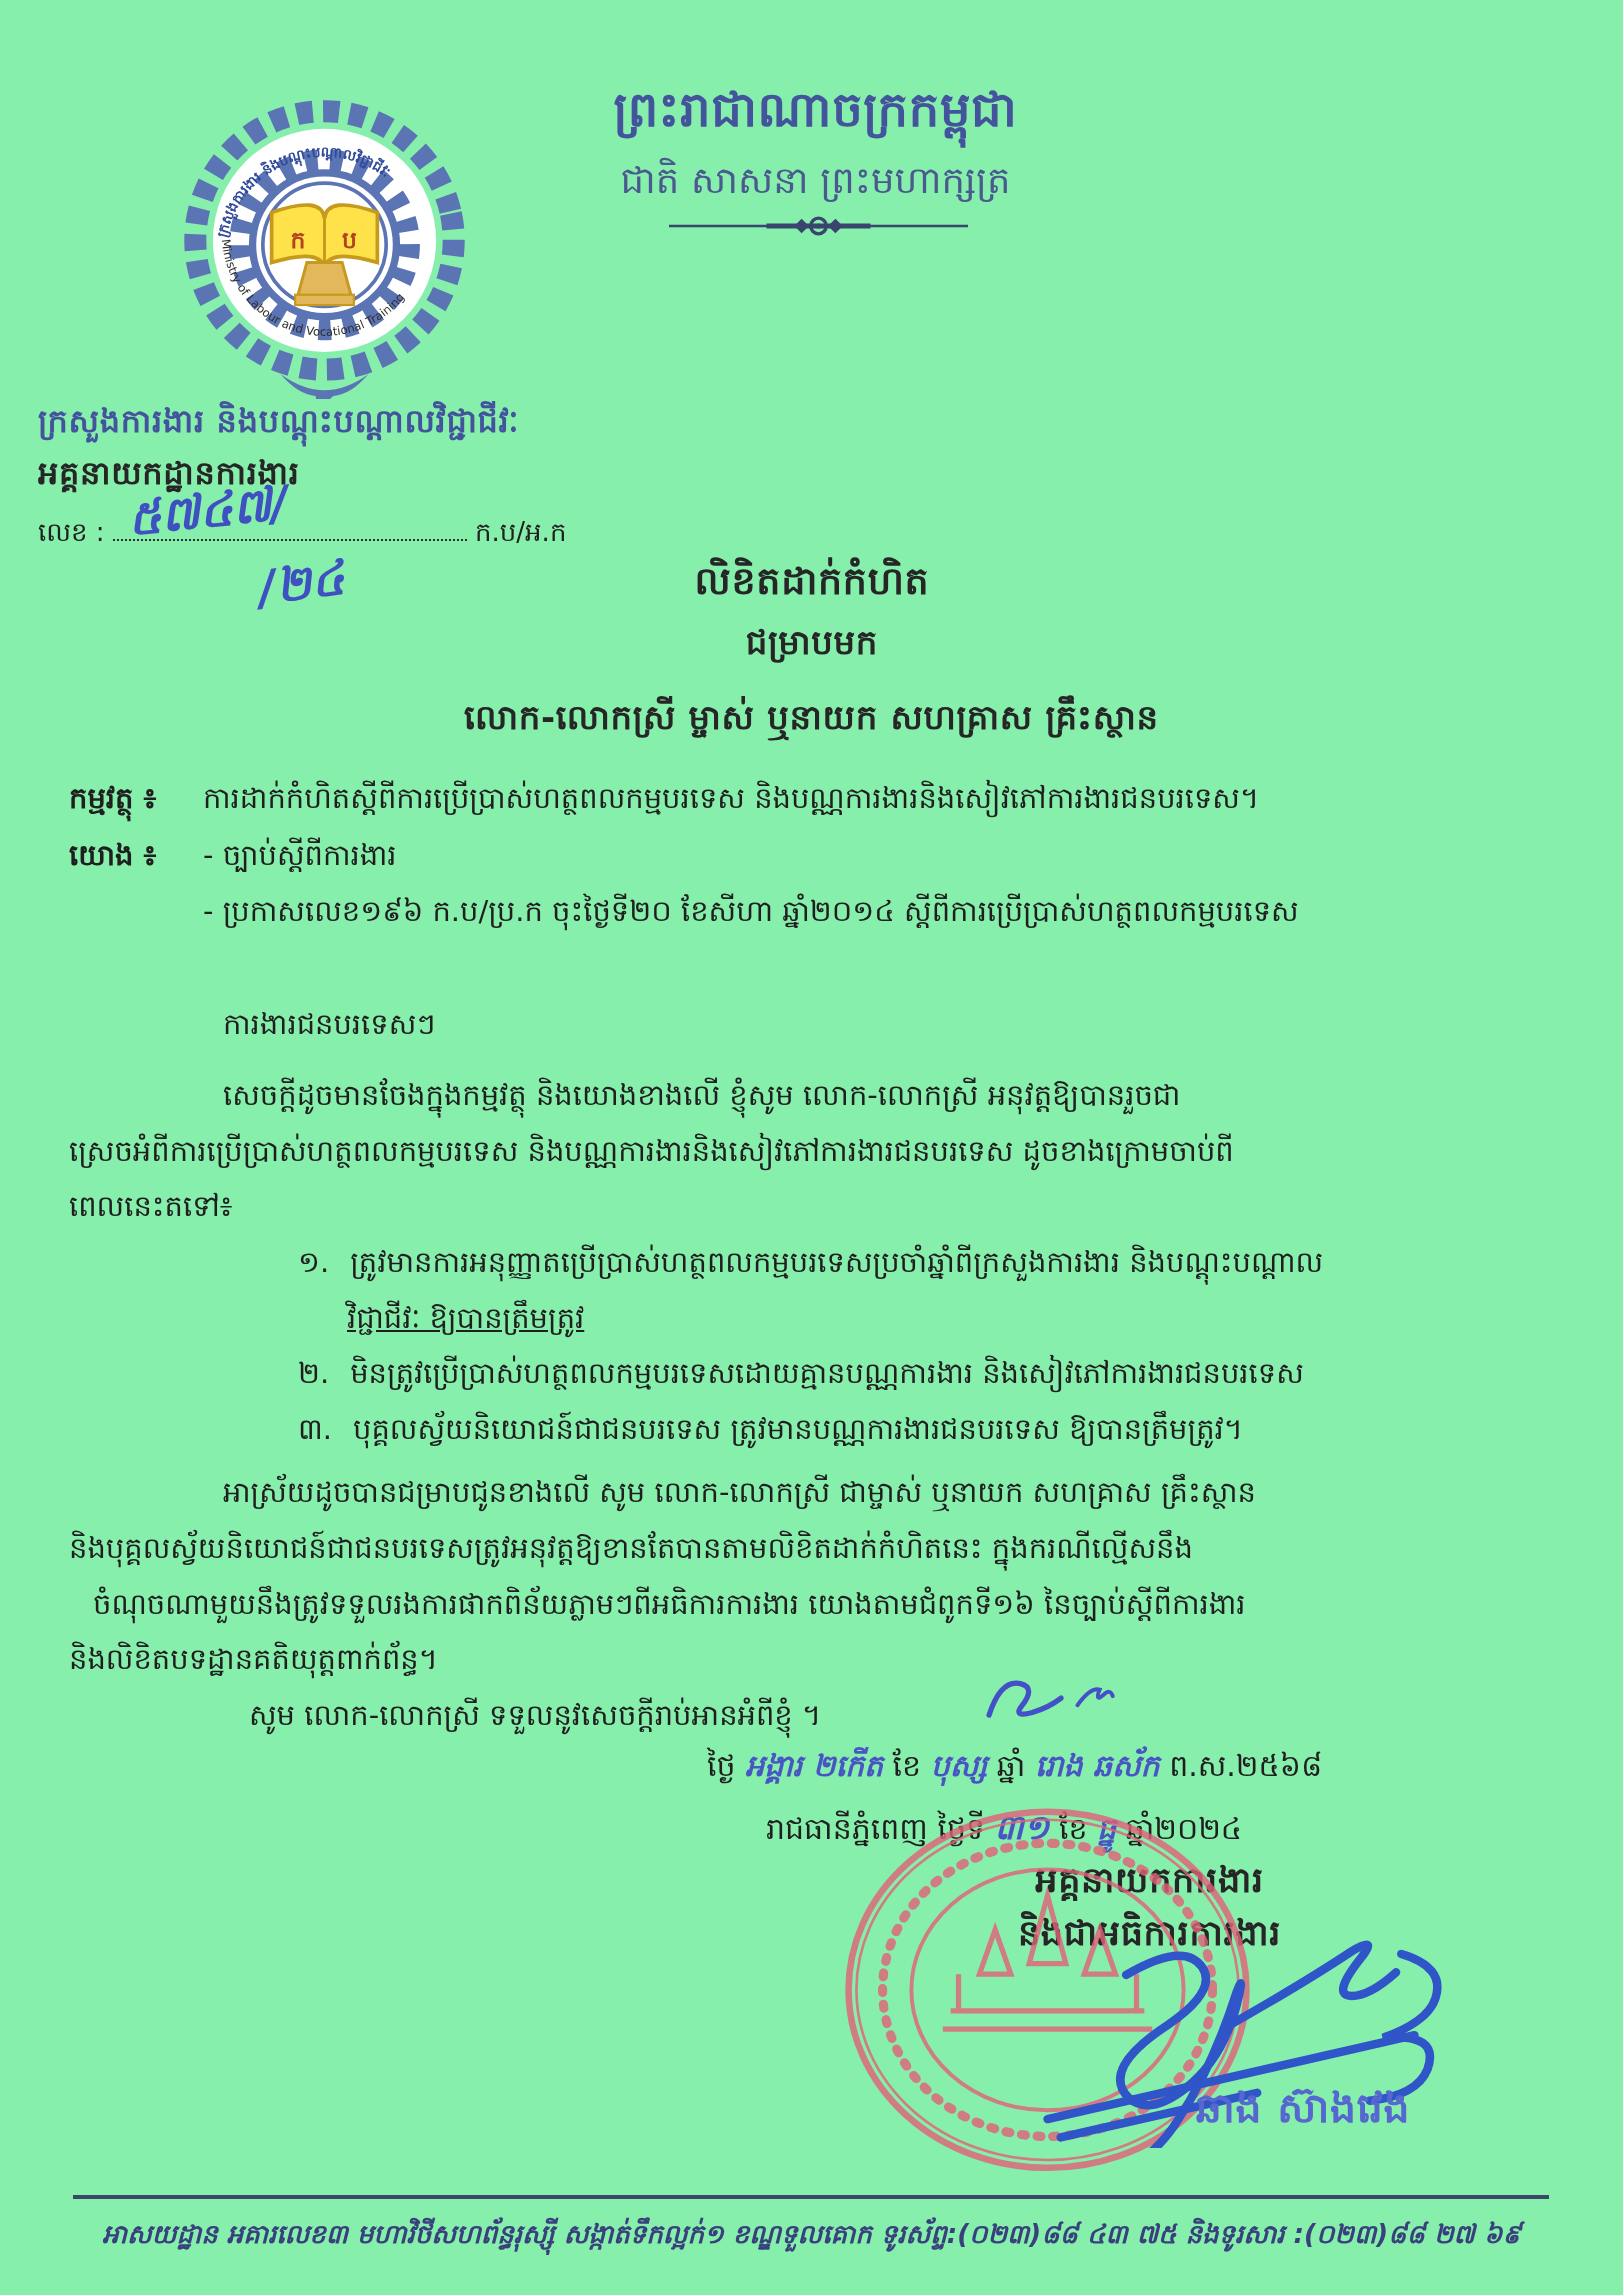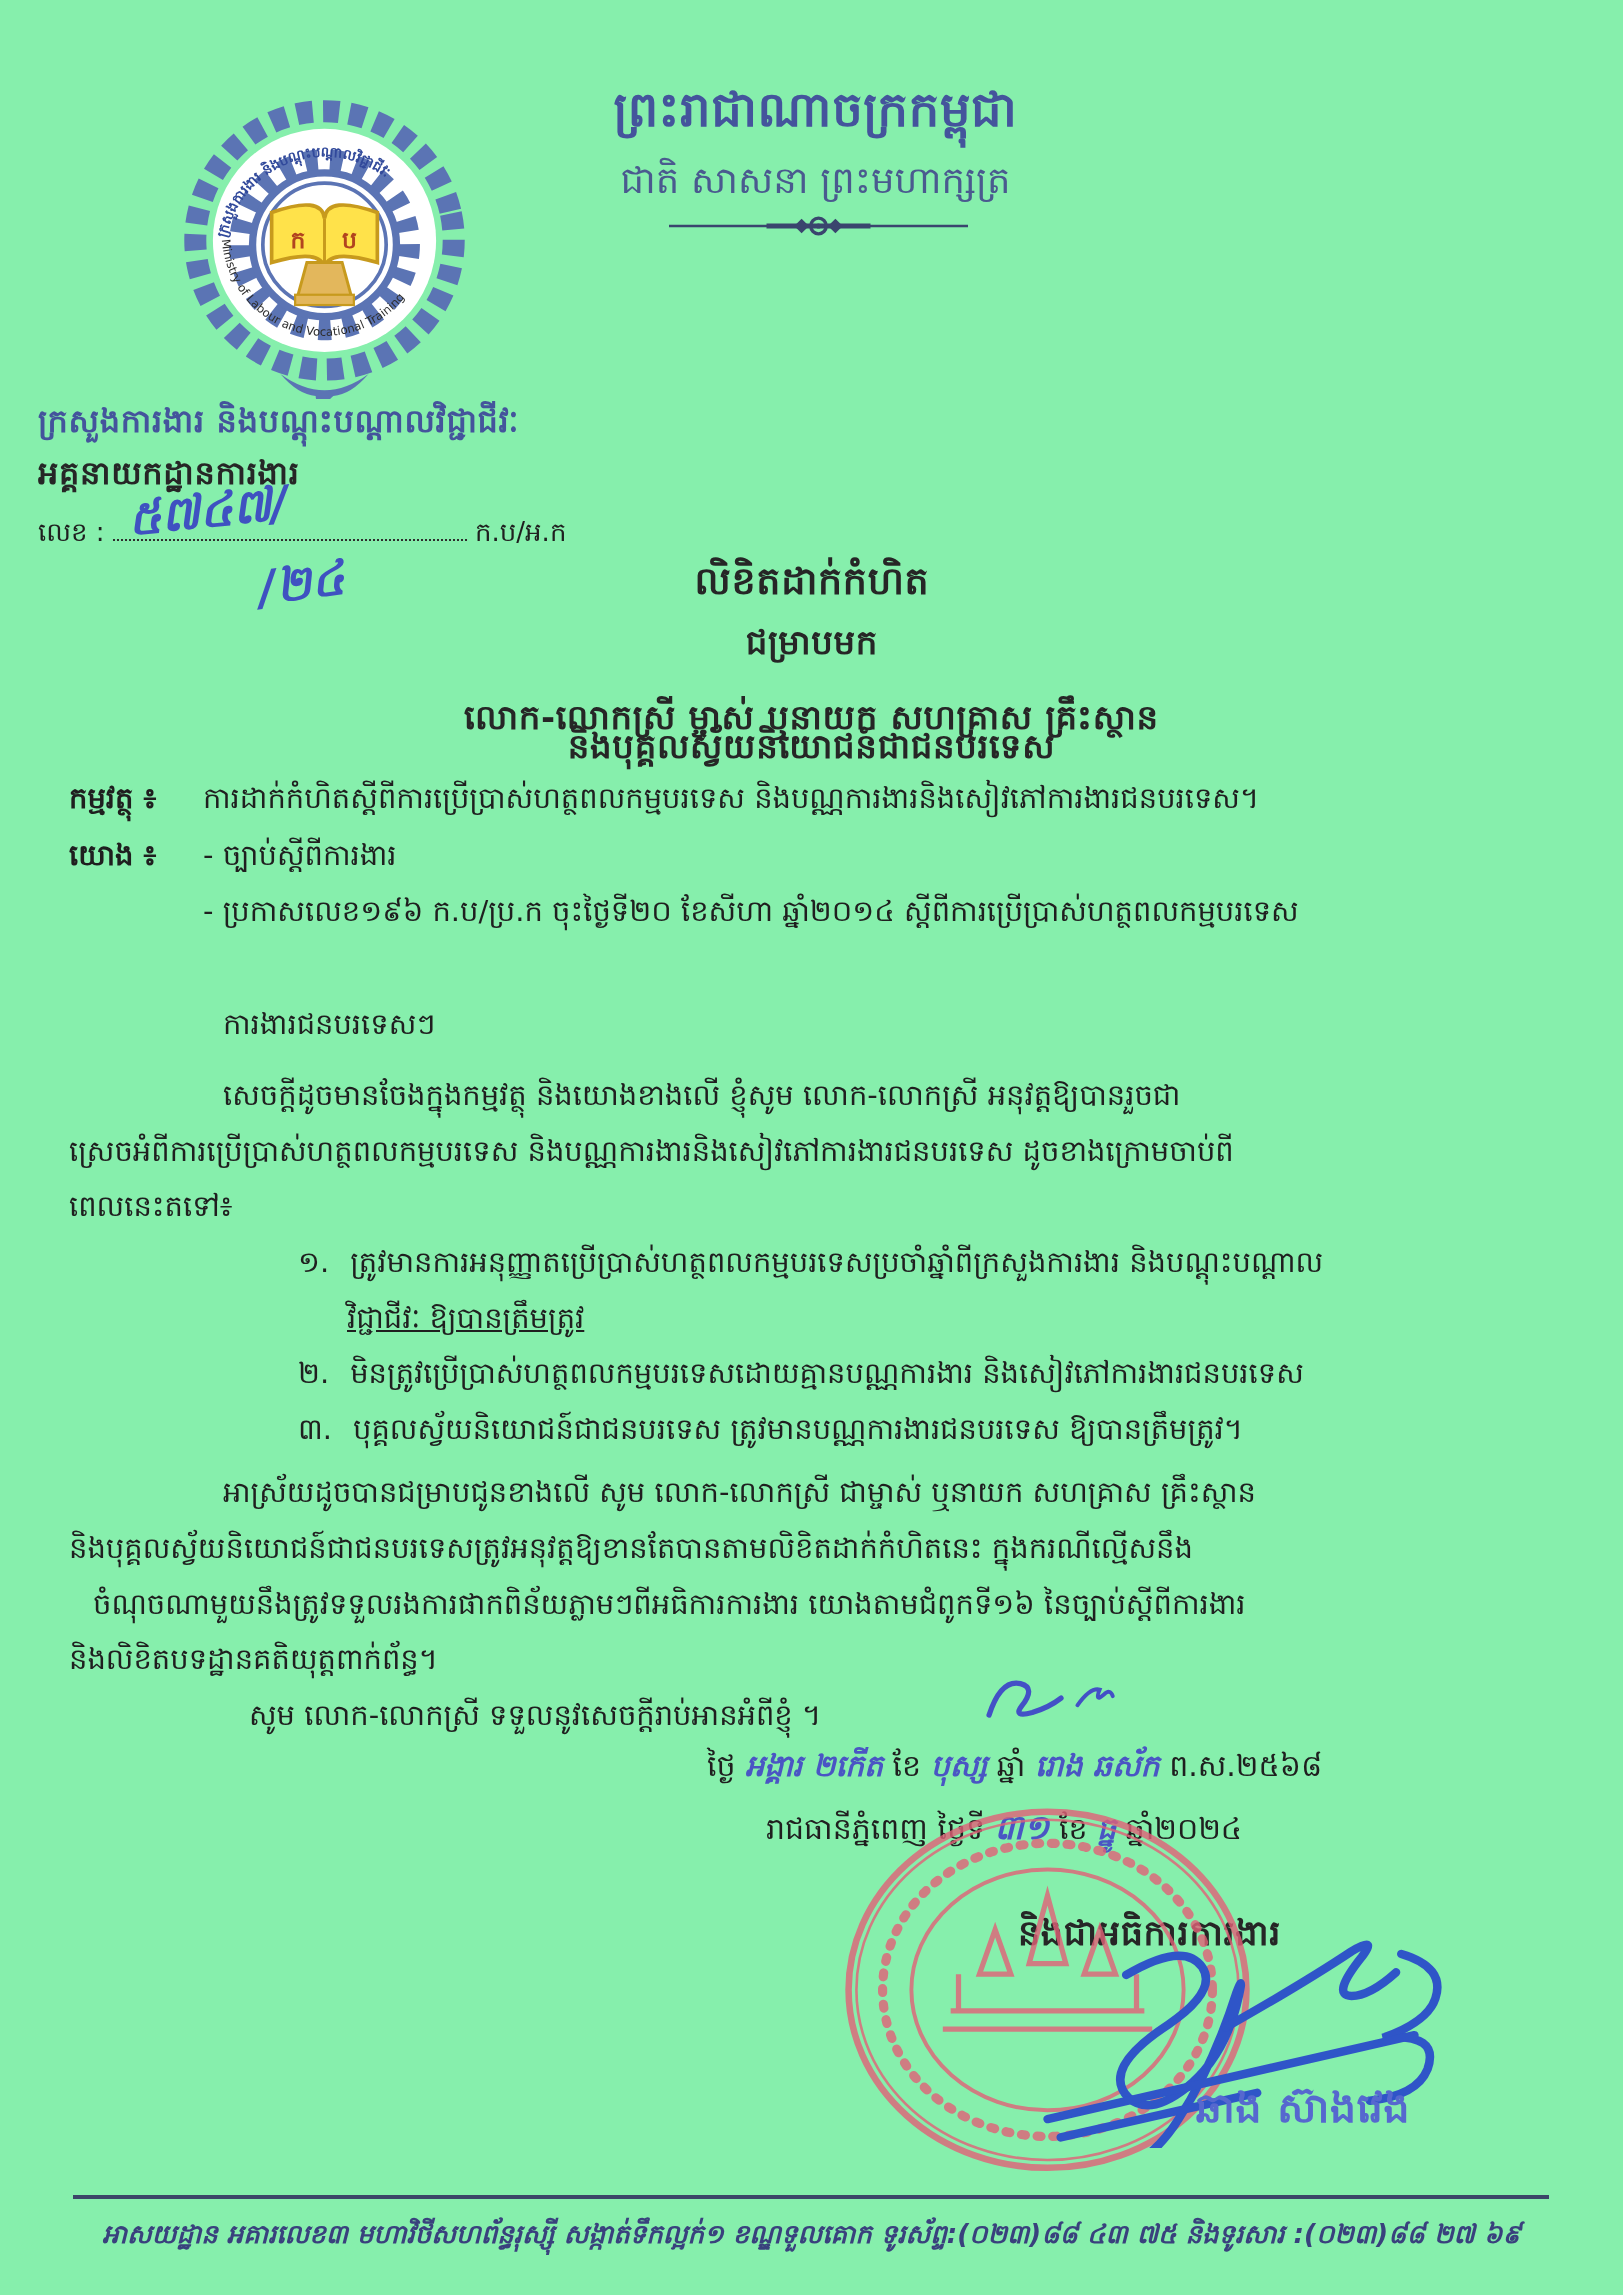--- a/index.html
+++ b/index.html
@@ -77,21 +77,20 @@
     <span>លេខ :</span>
     <span class="dotted" style="width:354px;"></span>
     <span>ក.ប/អ.ក</span>
   </div>
   <div class="abs hand" style="left:128px;top:481px;font-size:47px;transform:rotate(-6deg);">៥៧៤៧/</div>
   <div class="abs hand" style="left:259px;top:553px;font-size:47px;transform:rotate(-8deg);">/២៤</div>
 
   <div class="abs muol black-head center" style="left:419px;top:557px;width:786px;font-size:38px;">លិខិតដាក់កំហិត</div>
   <div class="abs muol black-head center" style="left:419px;top:621px;width:786px;font-size:34px;">ជម្រាបមក</div>
   <div class="abs muol black-head center" style="left:157px;top:696px;width:1309px;font-size:34px;">លោក-លោកស្រី ម្ចាស់ ឬនាយក សហគ្រាស គ្រឹះស្ថាន</div>
-  <div class="abs muol black-head center" style="left:157px;top:725px;width:1309px;font-size:34px;">និងបុគ្គលស្វ័យនិយោជន៍ជាជនបរទេស</div>
 
   <div class="abs body-txt" style="left:69px;top:780px;font-weight:bold;">កម្មវត្ថុ ៖</div>
   <div class="abs body-txt" style="left:203px;top:780px;">ការដាក់កំហិតស្តីពីការប្រើប្រាស់ហត្ថពលកម្មបរទេស និងបណ្ណការងារនិងសៀវភៅការងារជនបរទេស។</div>
 
   <div class="abs body-txt" style="left:69px;top:837px;font-weight:bold;">យោង ៖</div>
   <div class="abs body-txt" style="left:203px;top:837px;">- ច្បាប់ស្តីពីការងារ</div>
   <div class="abs body-txt" style="left:203px;top:893px;">- ប្រកាសលេខ១៩៦ ក.ប/ប្រ.ក ចុះថ្ងៃទី២០ ខែសីហា ឆ្នាំ២០១៤ ស្តីពីការប្រើប្រាស់ហត្ថពលកម្មបរទេស</div>
   <div class="abs body-txt" style="left:223px;top:1006px;">ការងារជនបរទេសៗ</div>
 
   <div class="abs body-txt" style="left:223px;top:1077px;">សេចក្តីដូចមានចែងក្នុងកម្មវត្ថុ និងយោងខាងលើ ខ្ញុំសូម លោក-លោកស្រី អនុវត្តឱ្យបានរួចជា</div>
@@ -134,20 +133,21 @@
     <span>ព.ស.២៥៦៨</span>
   </div>
   <div class="abs body-txt" style="left:766px;top:1806px;font-size:30px;">
     <span>រាជធានីភ្នំពេញ ថ្ងៃទី</span>
     <span class="hand2" style="font-weight:bold;font-size:34px;">៣១</span>
     <span>ខែ</span>
     <span class="hand2" style="font-weight:bold;">ធ្នូ</span>
     <span>ឆ្នាំ២០២៤</span>
   </div>
 
+  <div class="abs muol black-head center" style="left:871px;top:1858px;width:557px;font-size:35px;">អគ្គនាយកការងារ</div>
   <div class="abs muol black-head center" style="left:871px;top:1911px;width:557px;font-size:35px;">និងជាអធិការការងារ</div>
 
   <svg class="abs" style="left:838px;top:1804px;opacity:.8;" width="419" height="373" viewBox="0 0 320 285">
     <g stroke="#e26178" fill="none">
       <ellipse cx="160" cy="142" rx="152" ry="136" stroke-width="5"></ellipse>
       <ellipse cx="160" cy="142" rx="146" ry="130" stroke-width="2"></ellipse>
       <ellipse cx="160" cy="142" rx="104" ry="92" stroke-width="3"></ellipse>
 
       <g stroke-width="7" stroke-linecap="round" stroke-dasharray="3 9">
         <ellipse cx="160" cy="142" rx="126" ry="112"></ellipse>

